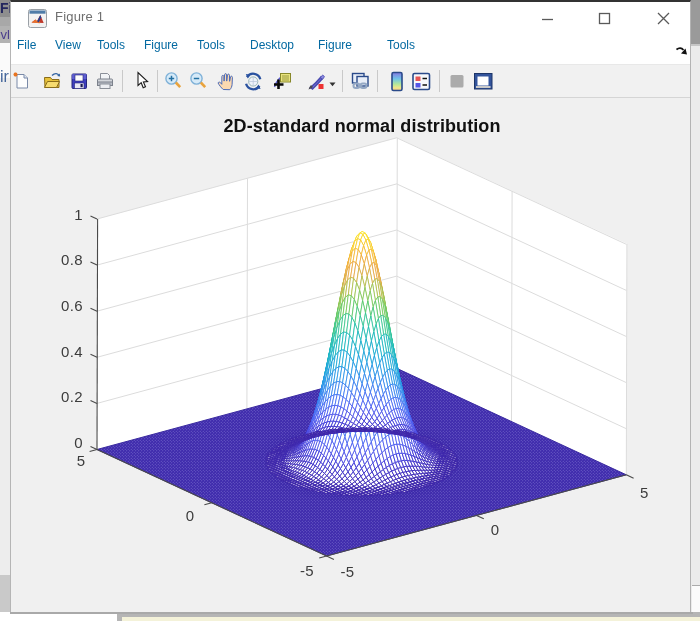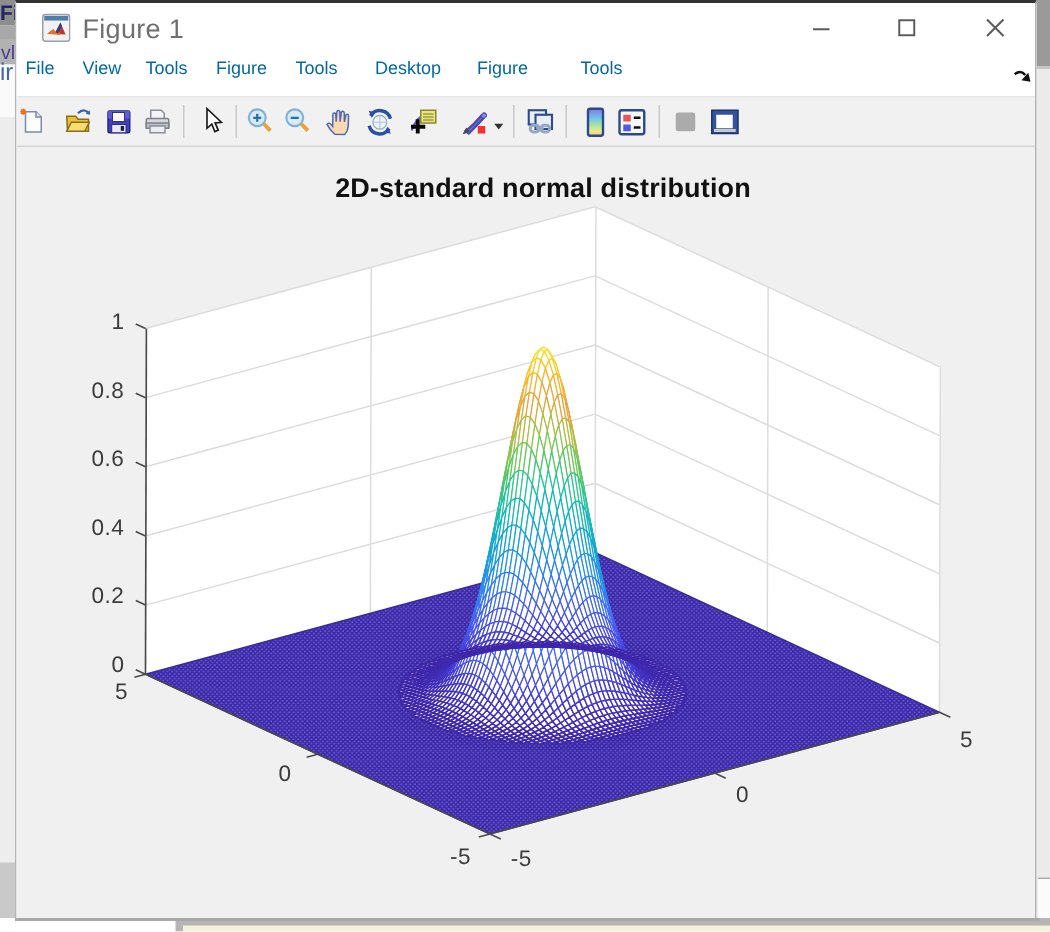--- a/index.html
+++ b/index.html
@@ -24,21 +24,21 @@
 </style></head><body>
 <div id="stage">
 
 <div class="abs" style="left:0;top:0;width:10px;height:621px;background:#ededed;"></div>
 <div class="abs" style="left:0;top:0;width:10px;height:17px;background:#8e8e8e;"></div>
 <div class="abs" style="left:0;top:17px;width:10px;height:9px;background:#a8a8a8;"></div>
 <div class="abs" style="left:0;top:26px;width:10px;height:17px;background:#b2b2b2;"></div>
 <div class="abs" style="left:0;top:43px;width:10px;height:35px;background:#fafafa;"></div>
 <div class="abs" style="left:0;top:0;width:10px;height:16px;overflow:hidden;font-size:14px;font-weight:bold;color:#23265e;">Fi</div>
 <div class="abs" style="left:0;top:27px;width:10px;height:15px;overflow:hidden;font-size:13px;color:#4a3e8c;text-align:right;">vl</div>
-<div class="abs" style="left:0;top:40px;width:10px;height:22px;overflow:hidden;font-size:16px;color:#44669a;">ir</div>
+<div class="abs" style="left:0;top:68px;width:10px;height:22px;overflow:hidden;font-size:16px;color:#44669a;">ir</div>
 <div class="abs" style="left:0;top:575px;width:10px;height:37px;background:#c9c9c9;"></div>
 
 <div class="abs" style="left:691px;top:0;width:9px;height:621px;background:#ebebeb;"></div>
 <div class="abs" style="left:691px;top:0;width:9px;height:44px;background:#9a9a9a;"></div>
 <div class="abs" style="left:691px;top:44px;width:9px;height:2px;background:#c6c6c6;"></div>
 <div class="abs" style="left:692px;top:585px;width:8px;height:27px;background:#fbfbfb;border-top:1px solid #ababab;"></div>
 
 <div class="abs" style="left:0;top:612px;width:700px;height:9px;background:#ffffff;"></div>
 <div class="abs" style="left:117px;top:611px;width:5px;height:10px;background:#b5b5b5;"></div>
 <div class="abs" style="left:122px;top:612px;width:578px;height:6px;background:#b5b5b5;"></div>
@@ -47,21 +47,21 @@
 
 <div id="win">
 <div id="titlebar">
 <svg class="abs" style="left:17px;top:7px" width="19" height="19" viewBox="0 0 19 19">
 <rect x="0.5" y="0.5" width="18" height="18" rx="2" fill="#f2f2f2" stroke="#9aa0a6"></rect>
 <rect x="1.5" y="1.5" width="16" height="3.2" fill="#4f7ca8"></rect>
 <path d="M3.5 13.5l4-3 1.6 1.8 3.2-6.3 3.4 8z" fill="#c0392b"></path>
 <path d="M3.5 13.5l4-3 1.6 1.8 1.5-3 1.5 5z" fill="#e8702a"></path>
 <path d="M9.1 12.3l3.2-6.3 1 2.4-2.7 5z" fill="#2a3f8f"></path>
 </svg>
-<span style="position:absolute;left:44px;top:7px;font-size:18px;letter-spacing:0.2px;color:#6f6f6f;text-align:right;">Figure 1</span>
+<span style="position:absolute;left:44px;top:7px;font-size:13px;letter-spacing:0.2px;color:#6f6f6f;text-align:right;">Figure 1</span>
 <svg class="abs" style="left:530px;top:15px" width="13" height="5">
           <path d="M1 2.5h11" stroke="#5a5a5a" stroke-width="1.3" fill="none"></path>
         </svg>
 <svg class="abs" style="left:587px;top:10px" width="14" height="14">
           <rect x="1.5" y="1.5" width="10" height="10" fill="none" stroke="#5a5a5a" stroke-width="1.3"></rect>
         </svg>
 <svg class="abs" style="left:645px;top:9px" width="15" height="15">
           <path d="M2 2l11 11M13 2L2 13" stroke="#5a5a5a" stroke-width="1.3" fill="none"></path>
         </svg>
 </div>

